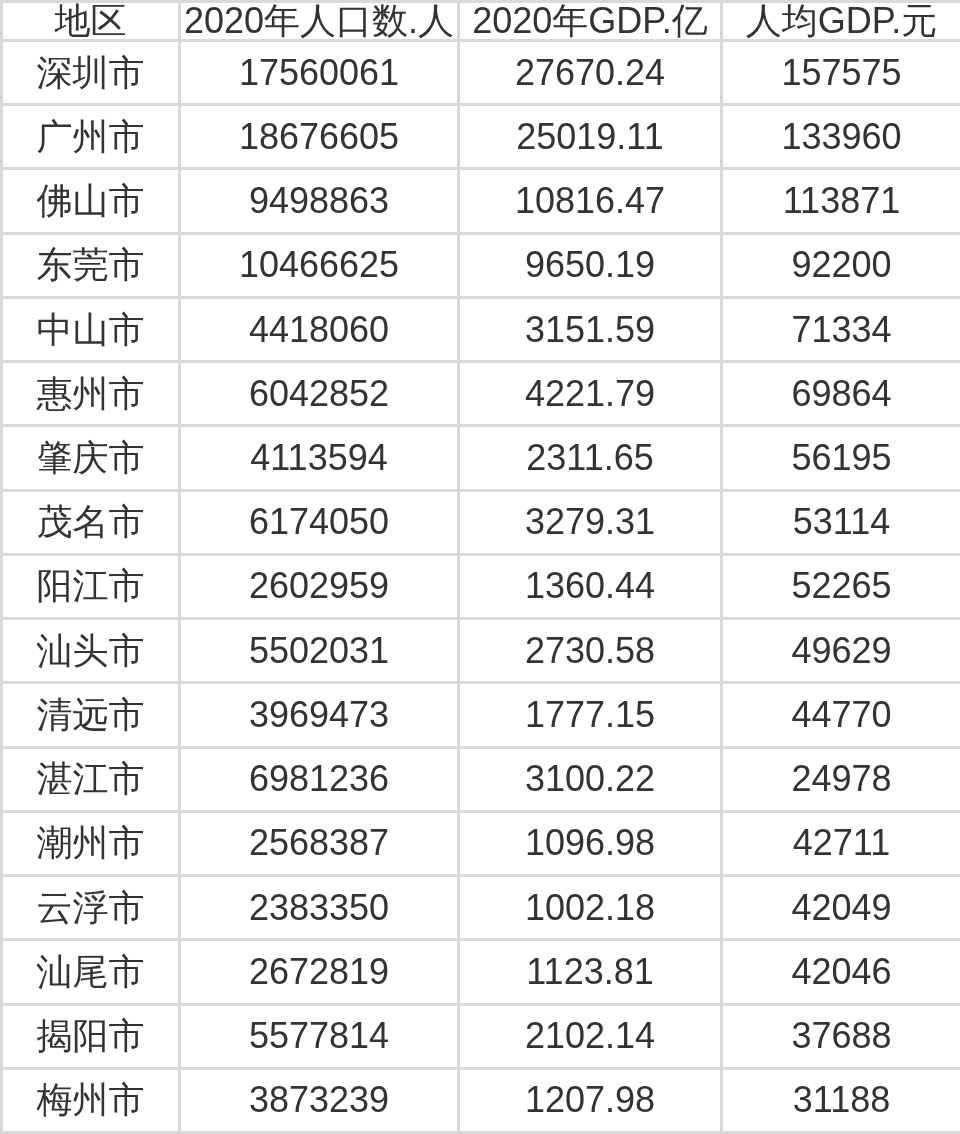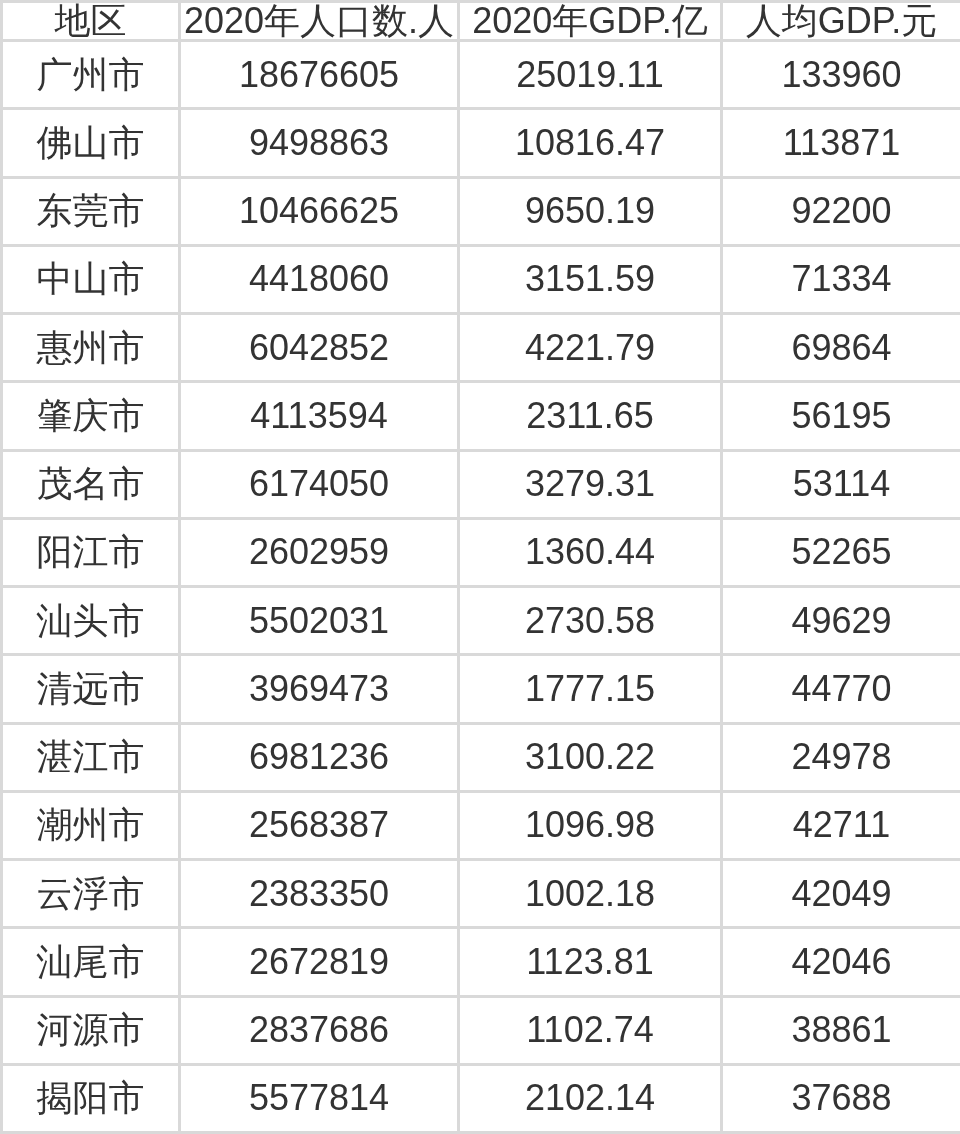--- a/index.html
+++ b/index.html
@@ -43,20 +43,26 @@
   </colgroup>
   <thead>
     <tr>
         <th>地区</th>
         <th>2020年人口数.人</th>
         <th>2020年GDP.亿</th>
         <th>人均GDP.元</th>
       </tr>
   </thead>
   <tbody>
+      <tr>
+        <td>深圳市</td>
+        <td>17560061</td>
+        <td>27670.24</td>
+        <td>157575</td>
+      </tr>
       <tr>
         <td>广州市</td>
         <td>18676605</td>
         <td>25019.11</td>
         <td>133960</td>
       </tr>
       <tr>
         <td>佛山市</td>
         <td>9498863</td>
         <td>10816.47</td>
@@ -128,25 +134,25 @@
         <td>1002.18</td>
         <td>42049</td>
       </tr>
       <tr>
         <td>汕尾市</td>
         <td>2672819</td>
         <td>1123.81</td>
         <td>42046</td>
       </tr>
       <tr>
-        <td>河源市</td>
-        <td>2837686</td>
-        <td>1102.74</td>
-        <td>38861</td>
-      </tr>
-      <tr>
         <td>揭阳市</td>
         <td>5577814</td>
         <td>2102.14</td>
         <td>37688</td>
       </tr>
+      <tr>
+        <td>梅州市</td>
+        <td>3873239</td>
+        <td>1207.98</td>
+        <td>31188</td>
+      </tr>
     </tbody>
 </table>
 
 </body></html>

